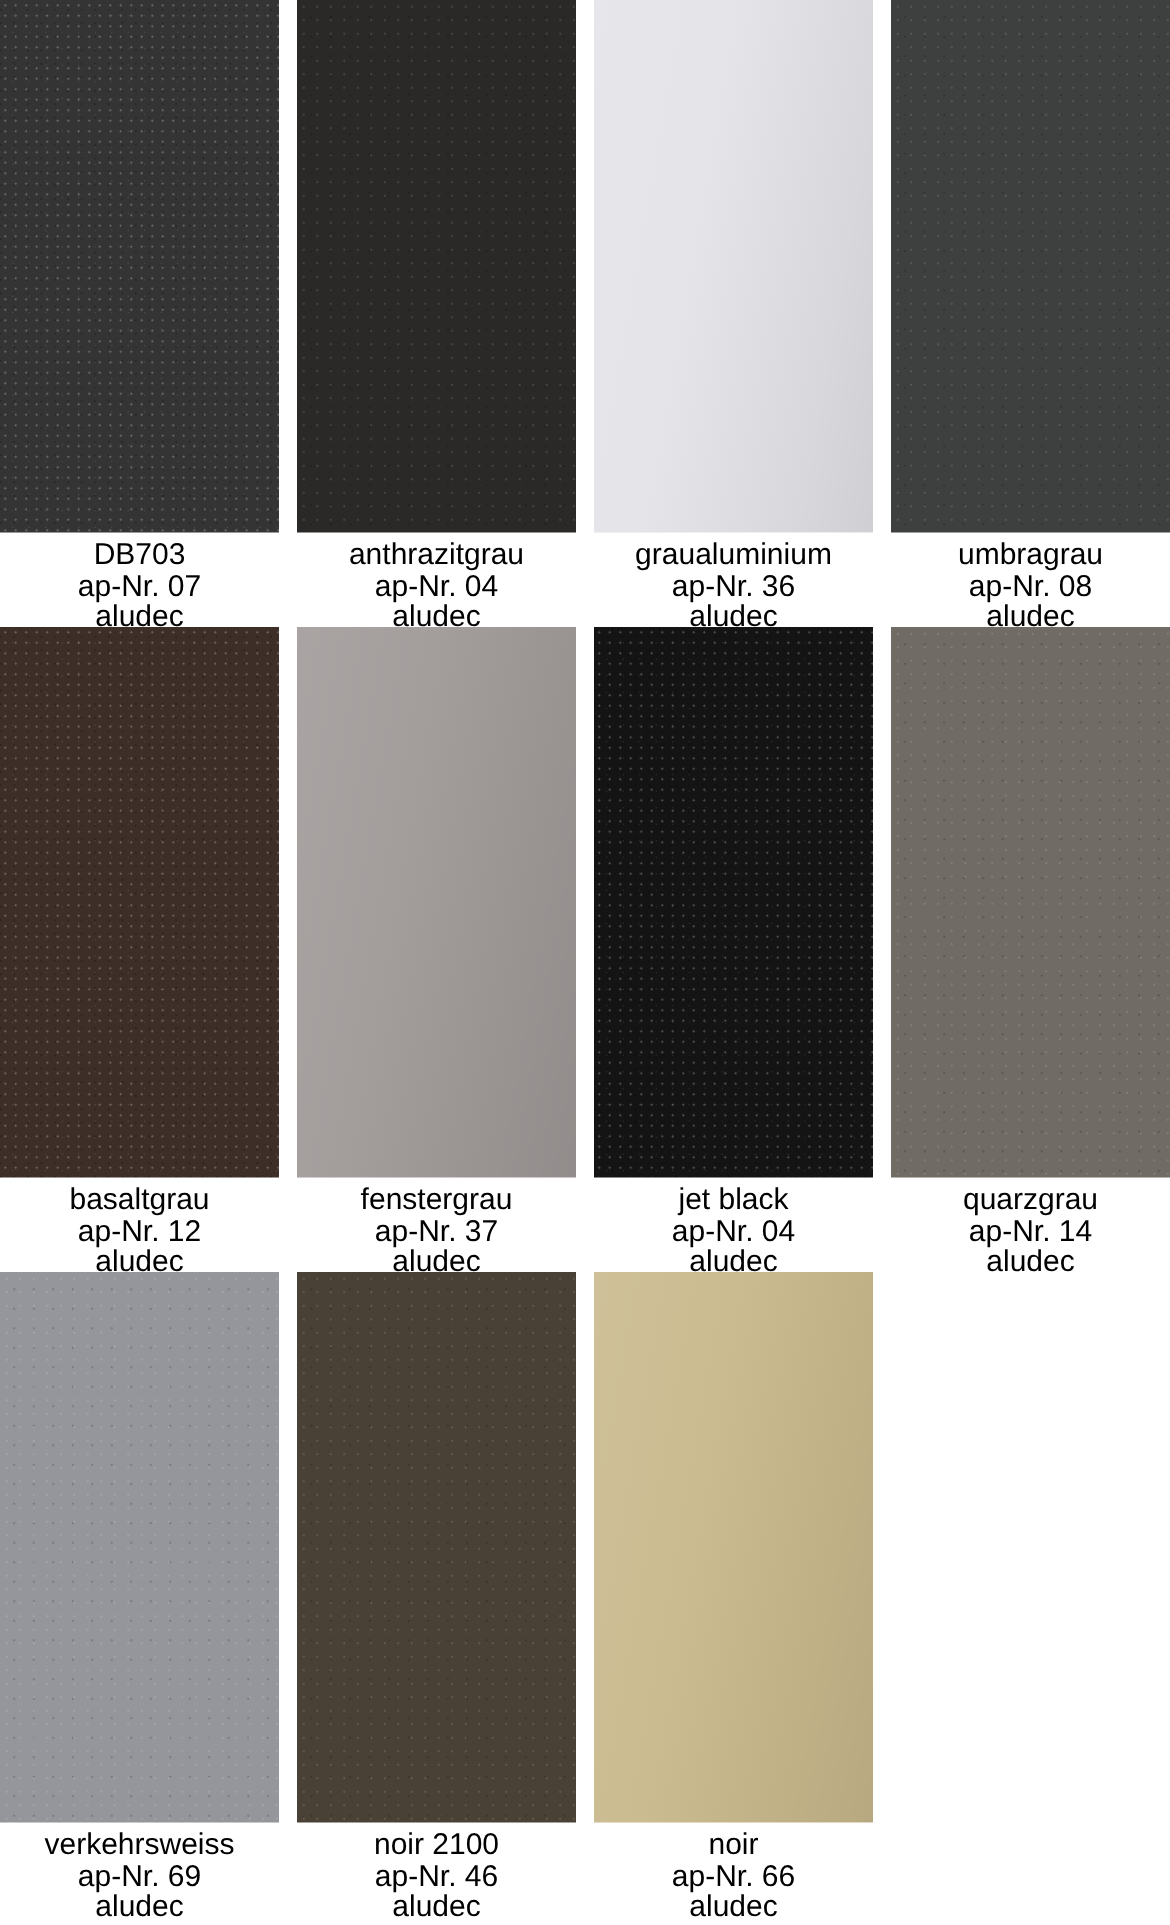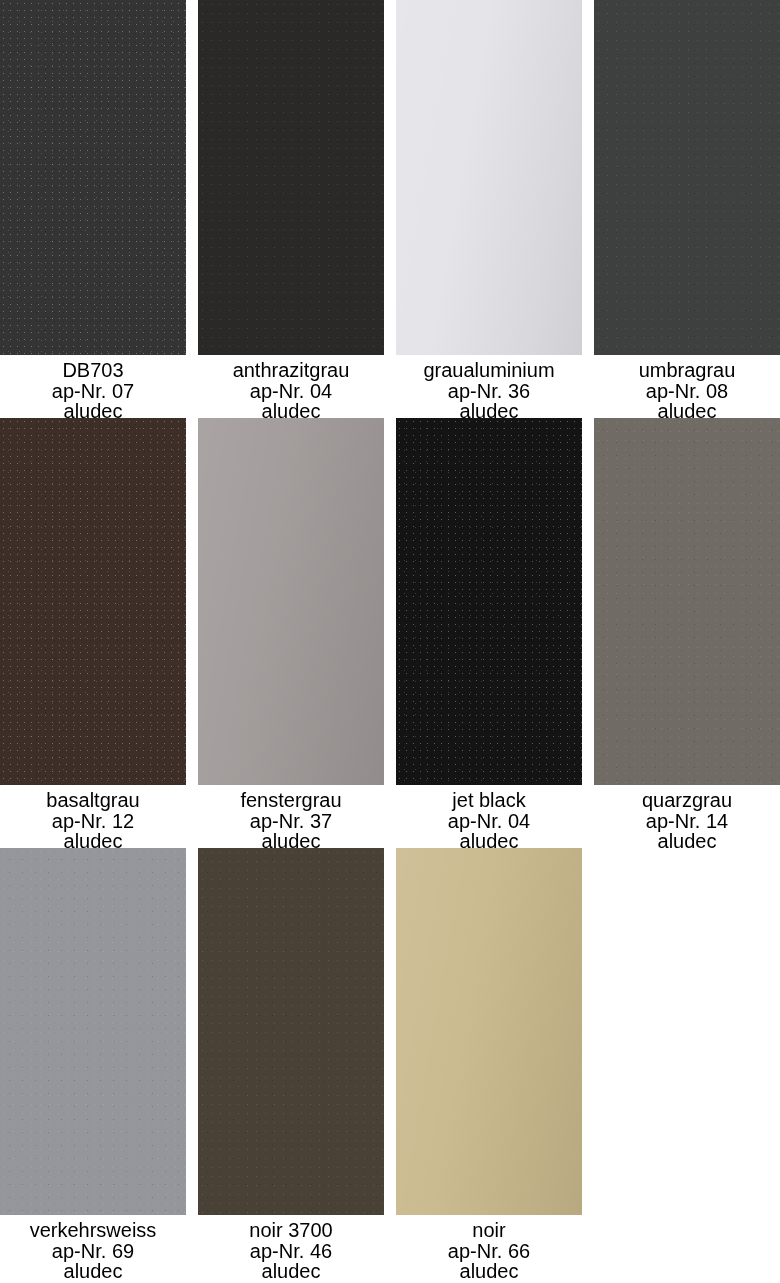--- a/index.html
+++ b/index.html
@@ -159,21 +159,21 @@
       <div class="swatch-chip texture-fine" title="graualuminium" style="background: rgb(149, 150, 155);"></div>
       <div class="swatch-caption">
         <span class="caption-line">verkehrsweiss</span>
         <span class="caption-line">ap-Nr. 69</span>
         <span class="caption-line">aludec</span>
       </div>
     </div>
     <div class="swatch-cell row3">
       <div class="swatch-chip texture-fine" title="noir 2100" style="background: rgb(74, 65, 54);"></div>
       <div class="swatch-caption">
-        <span class="caption-line">noir 3700</span>
+        <span class="caption-line">noir 2100</span>
         <span class="caption-line">ap-Nr. 46</span>
         <span class="caption-line">aludec</span>
       </div>
     </div>
     <div class="swatch-cell row3">
       <div class="swatch-chip texture-smooth" title="fango" style="background: rgb(201, 185, 141);"></div>
       <div class="swatch-caption">
         <span class="caption-line">noir</span>
         <span class="caption-line">ap-Nr. 66</span>
         <span class="caption-line">aludec</span>

